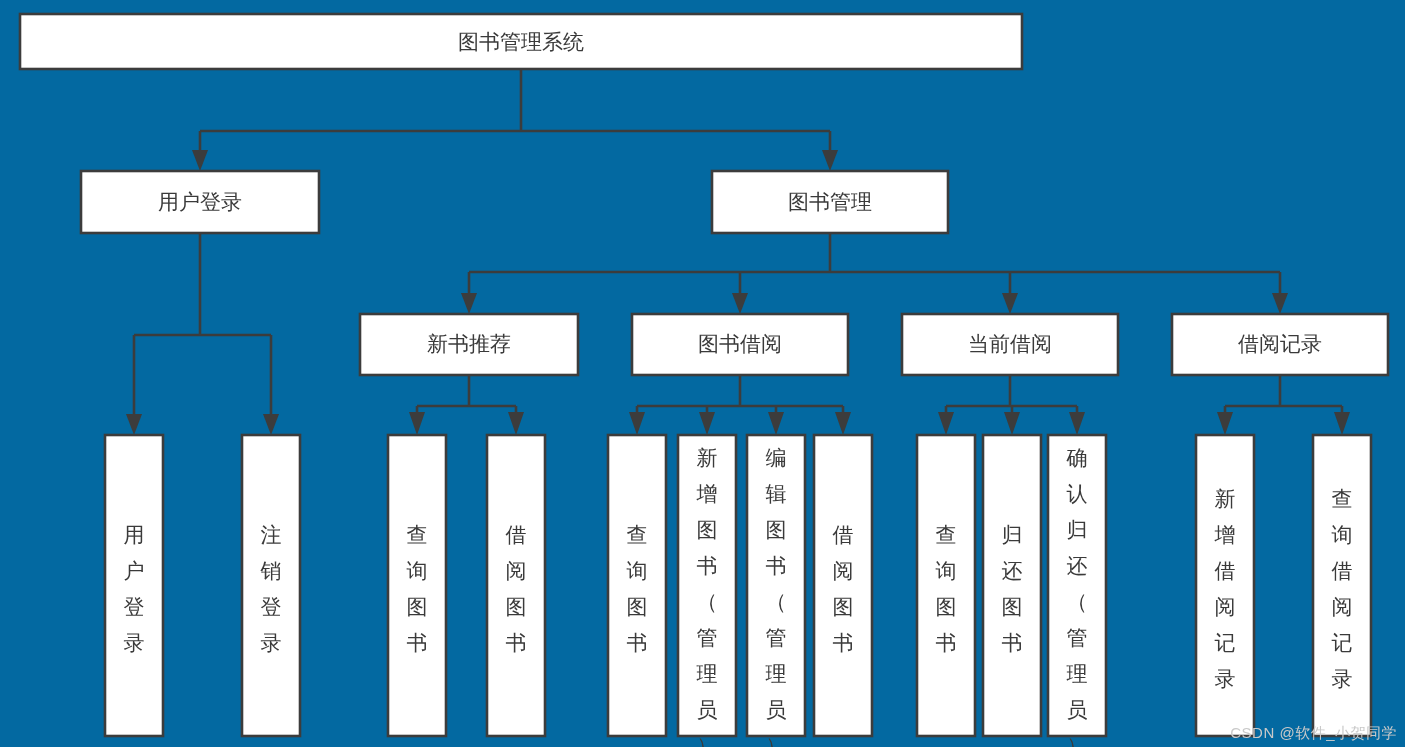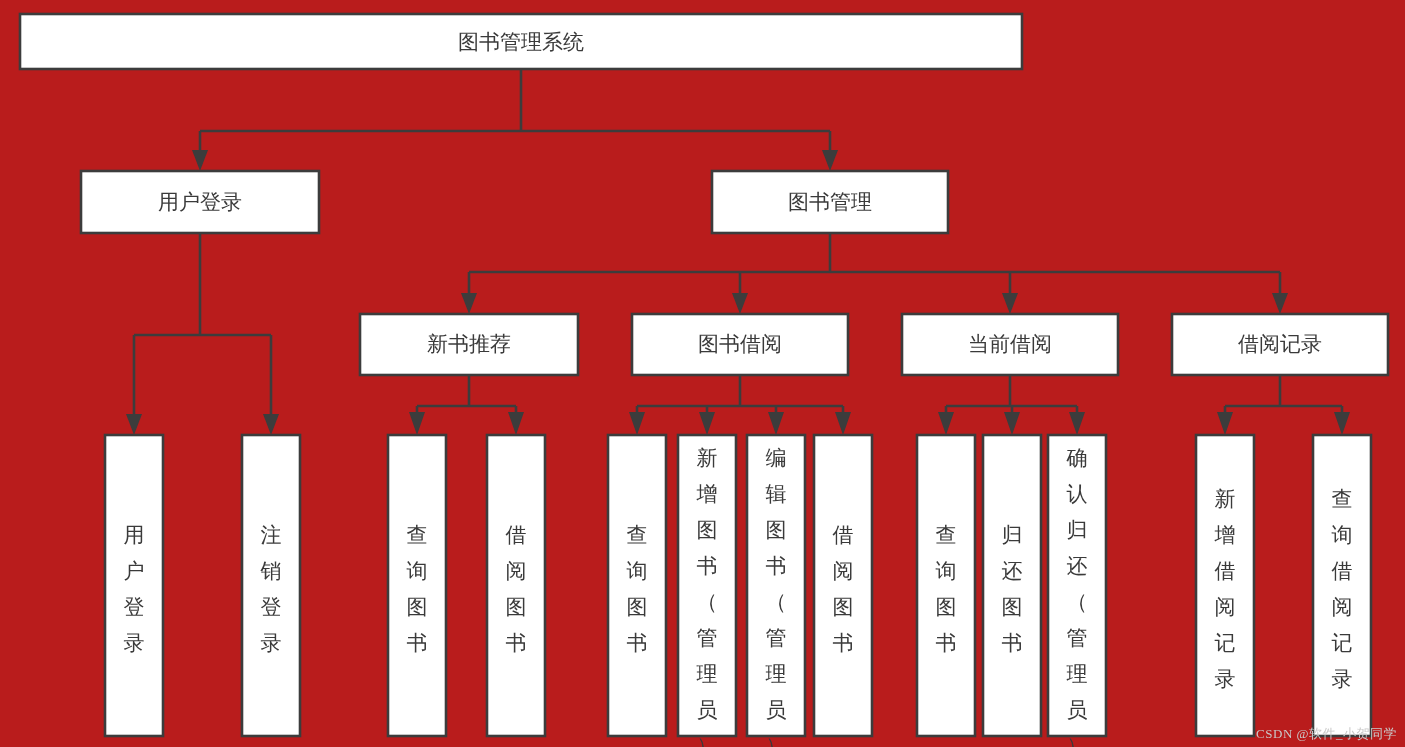--- a/index.html
+++ b/index.html
@@ -10,21 +10,21 @@
   body {
     width: 1405px;
     height: 747px;
     font-family: "Liberation Sans", "DejaVu Sans", sans-serif;
     overflow: hidden;
   }
   #diagram-root {
     position: relative;
     width: 1405px;
     height: 747px;
-    background: #b91c1c;
+    background: #0369a1;
   }
   svg.canvas {
     position: absolute;
     left: 0;
     top: 0;
     width: 1405px;
     height: 747px;
   }
   .node-box {
     fill: #ffffff;
@@ -51,22 +51,22 @@
   .node-label-v {
     font-family: "Liberation Sans", "DejaVu Sans", sans-serif;
     font-size: 21px;
     fill: #3a3a3a;
     text-anchor: middle;
   }
   .watermark {
     position: absolute;
     right: 8px;
     bottom: 4px;
-    font-family: Liberation Serif, serif;
-    font-size: 13px;
+    font-family: Liberation Sans, sans-serif;
+    font-size: 15px;
     color: #c9c9c9;
     white-space: nowrap;
     letter-spacing: 0.5px;
   }
 </style>
 </head>
 <body>
 
 <div id="diagram-root">
 

